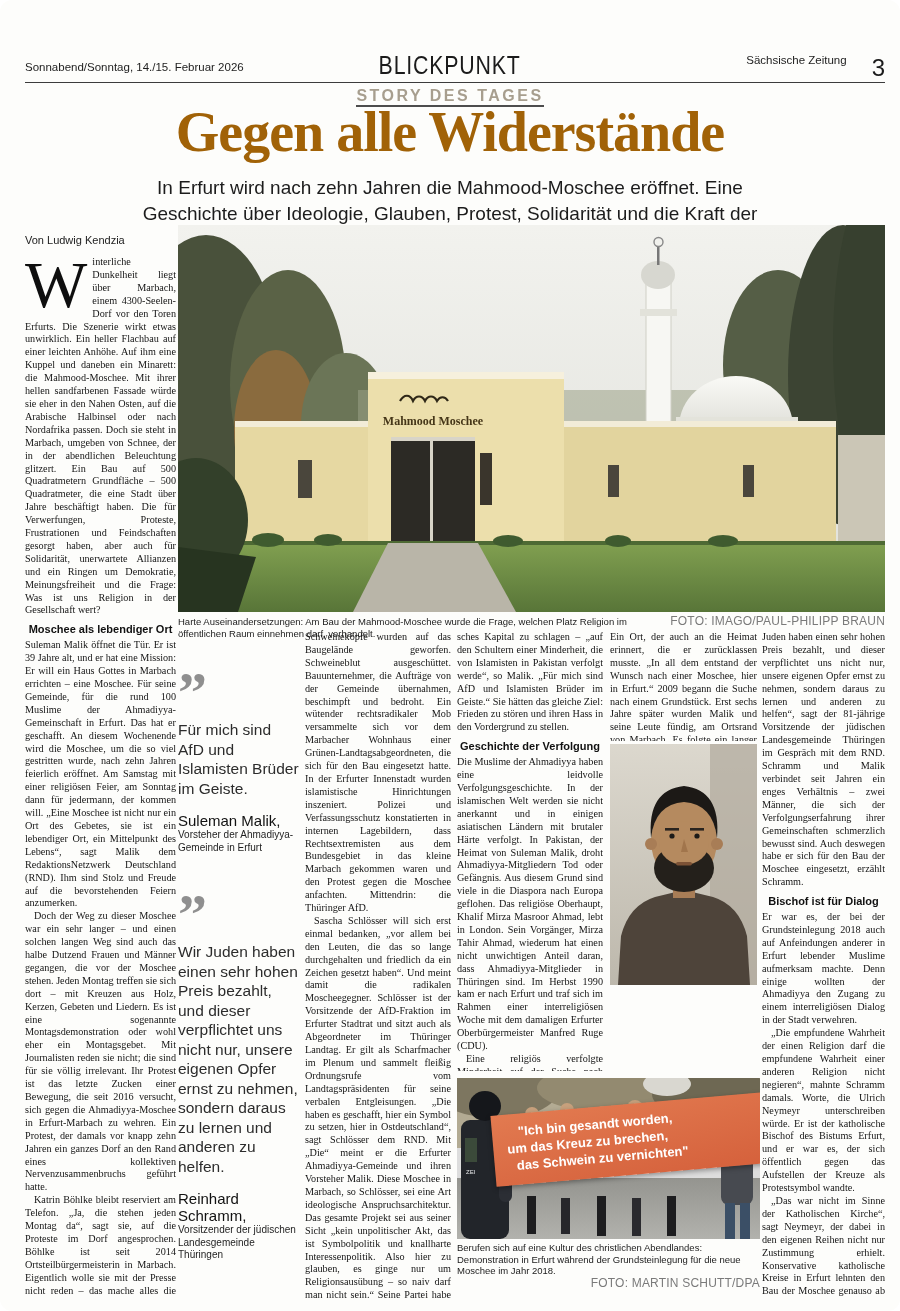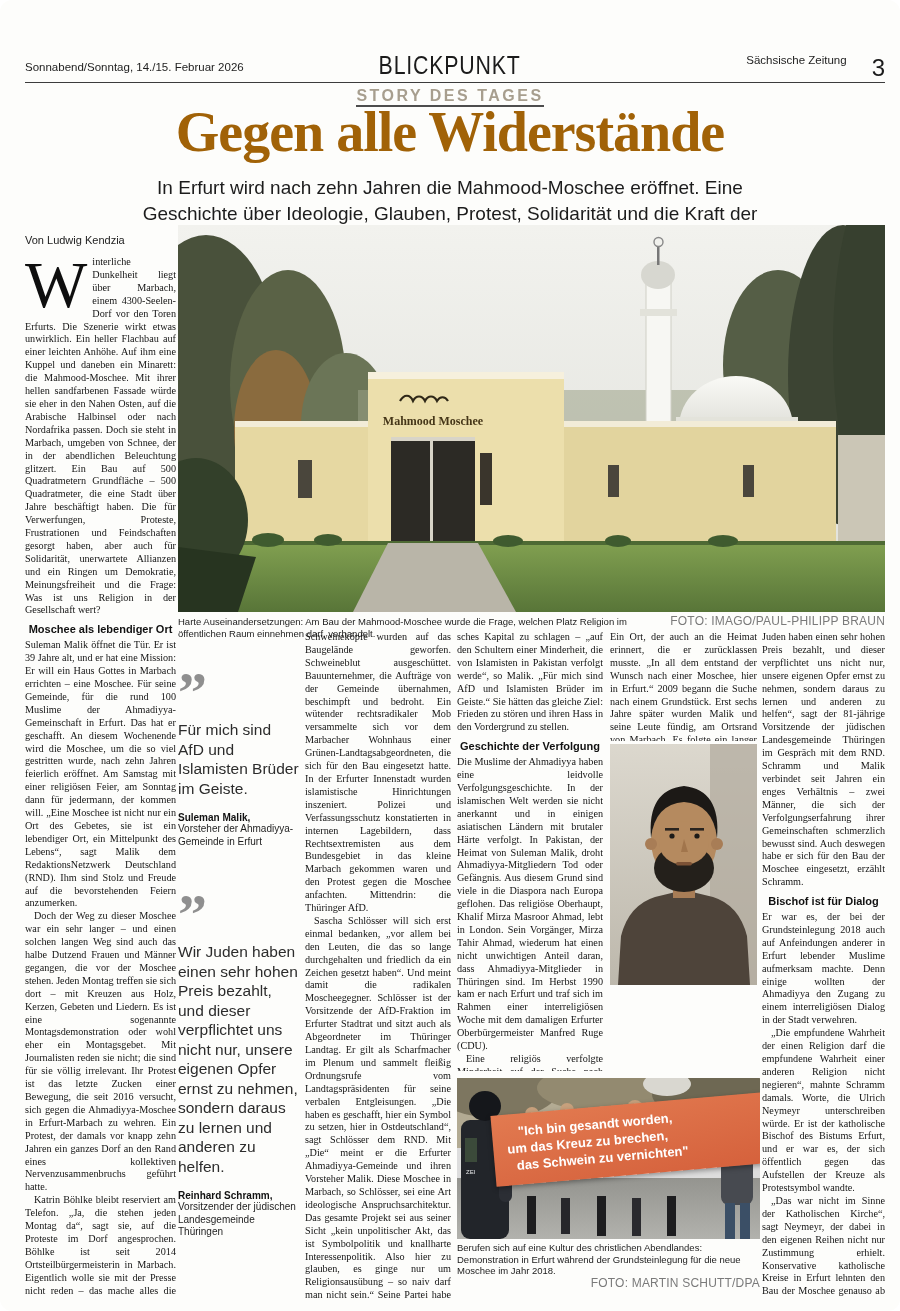--- a/index.html
+++ b/index.html
@@ -59,21 +59,21 @@
   .credit { font-size:12px; color:#7a7a7a; letter-spacing:0.2px; }
   .credit-line { text-align:right; margin-top:1px; }
 
   
   .pullquote { position:absolute; width:121px; }
   #quote1 { left:178px; top:676px; }
   #quote2 { left:178px; top:898px; }
   .q-glyph { font-family:"Liberation Serif", serif; font-weight:bold; font-size:58px;
         line-height:34px; height:36px; color:#8f8f8f; }
   .q-text { font-size:15.5px; line-height:19.5px; color:#2c2c2c; margin-top:8px; }
-  .q-name { font-size:10px; font-weight:bold; margin-top:14px; color:#111; }
+  .q-name { font-size:15px; font-weight:normal; margin-top:14px; color:#111; }
   .q-role { font-size:10px; line-height:12.5px; color:#1e1e1e; }
 
   
   .banner { position:absolute; left:36px; top:26px; width:254px; padding:9px 8px 11px 12px;
         background:linear-gradient(172deg, #e27a50, #d5613c); transform:rotate(-5deg);
         color:#fff; font-weight:bold; font-size:13px; line-height:17px;
         box-shadow:0 2px 5px rgba(0,0,0,0.35); }
   .banner span { display:block; }
   .banner .b1 { padding-left:14px; }
   .banner .b2 { padding-left:2px; }

